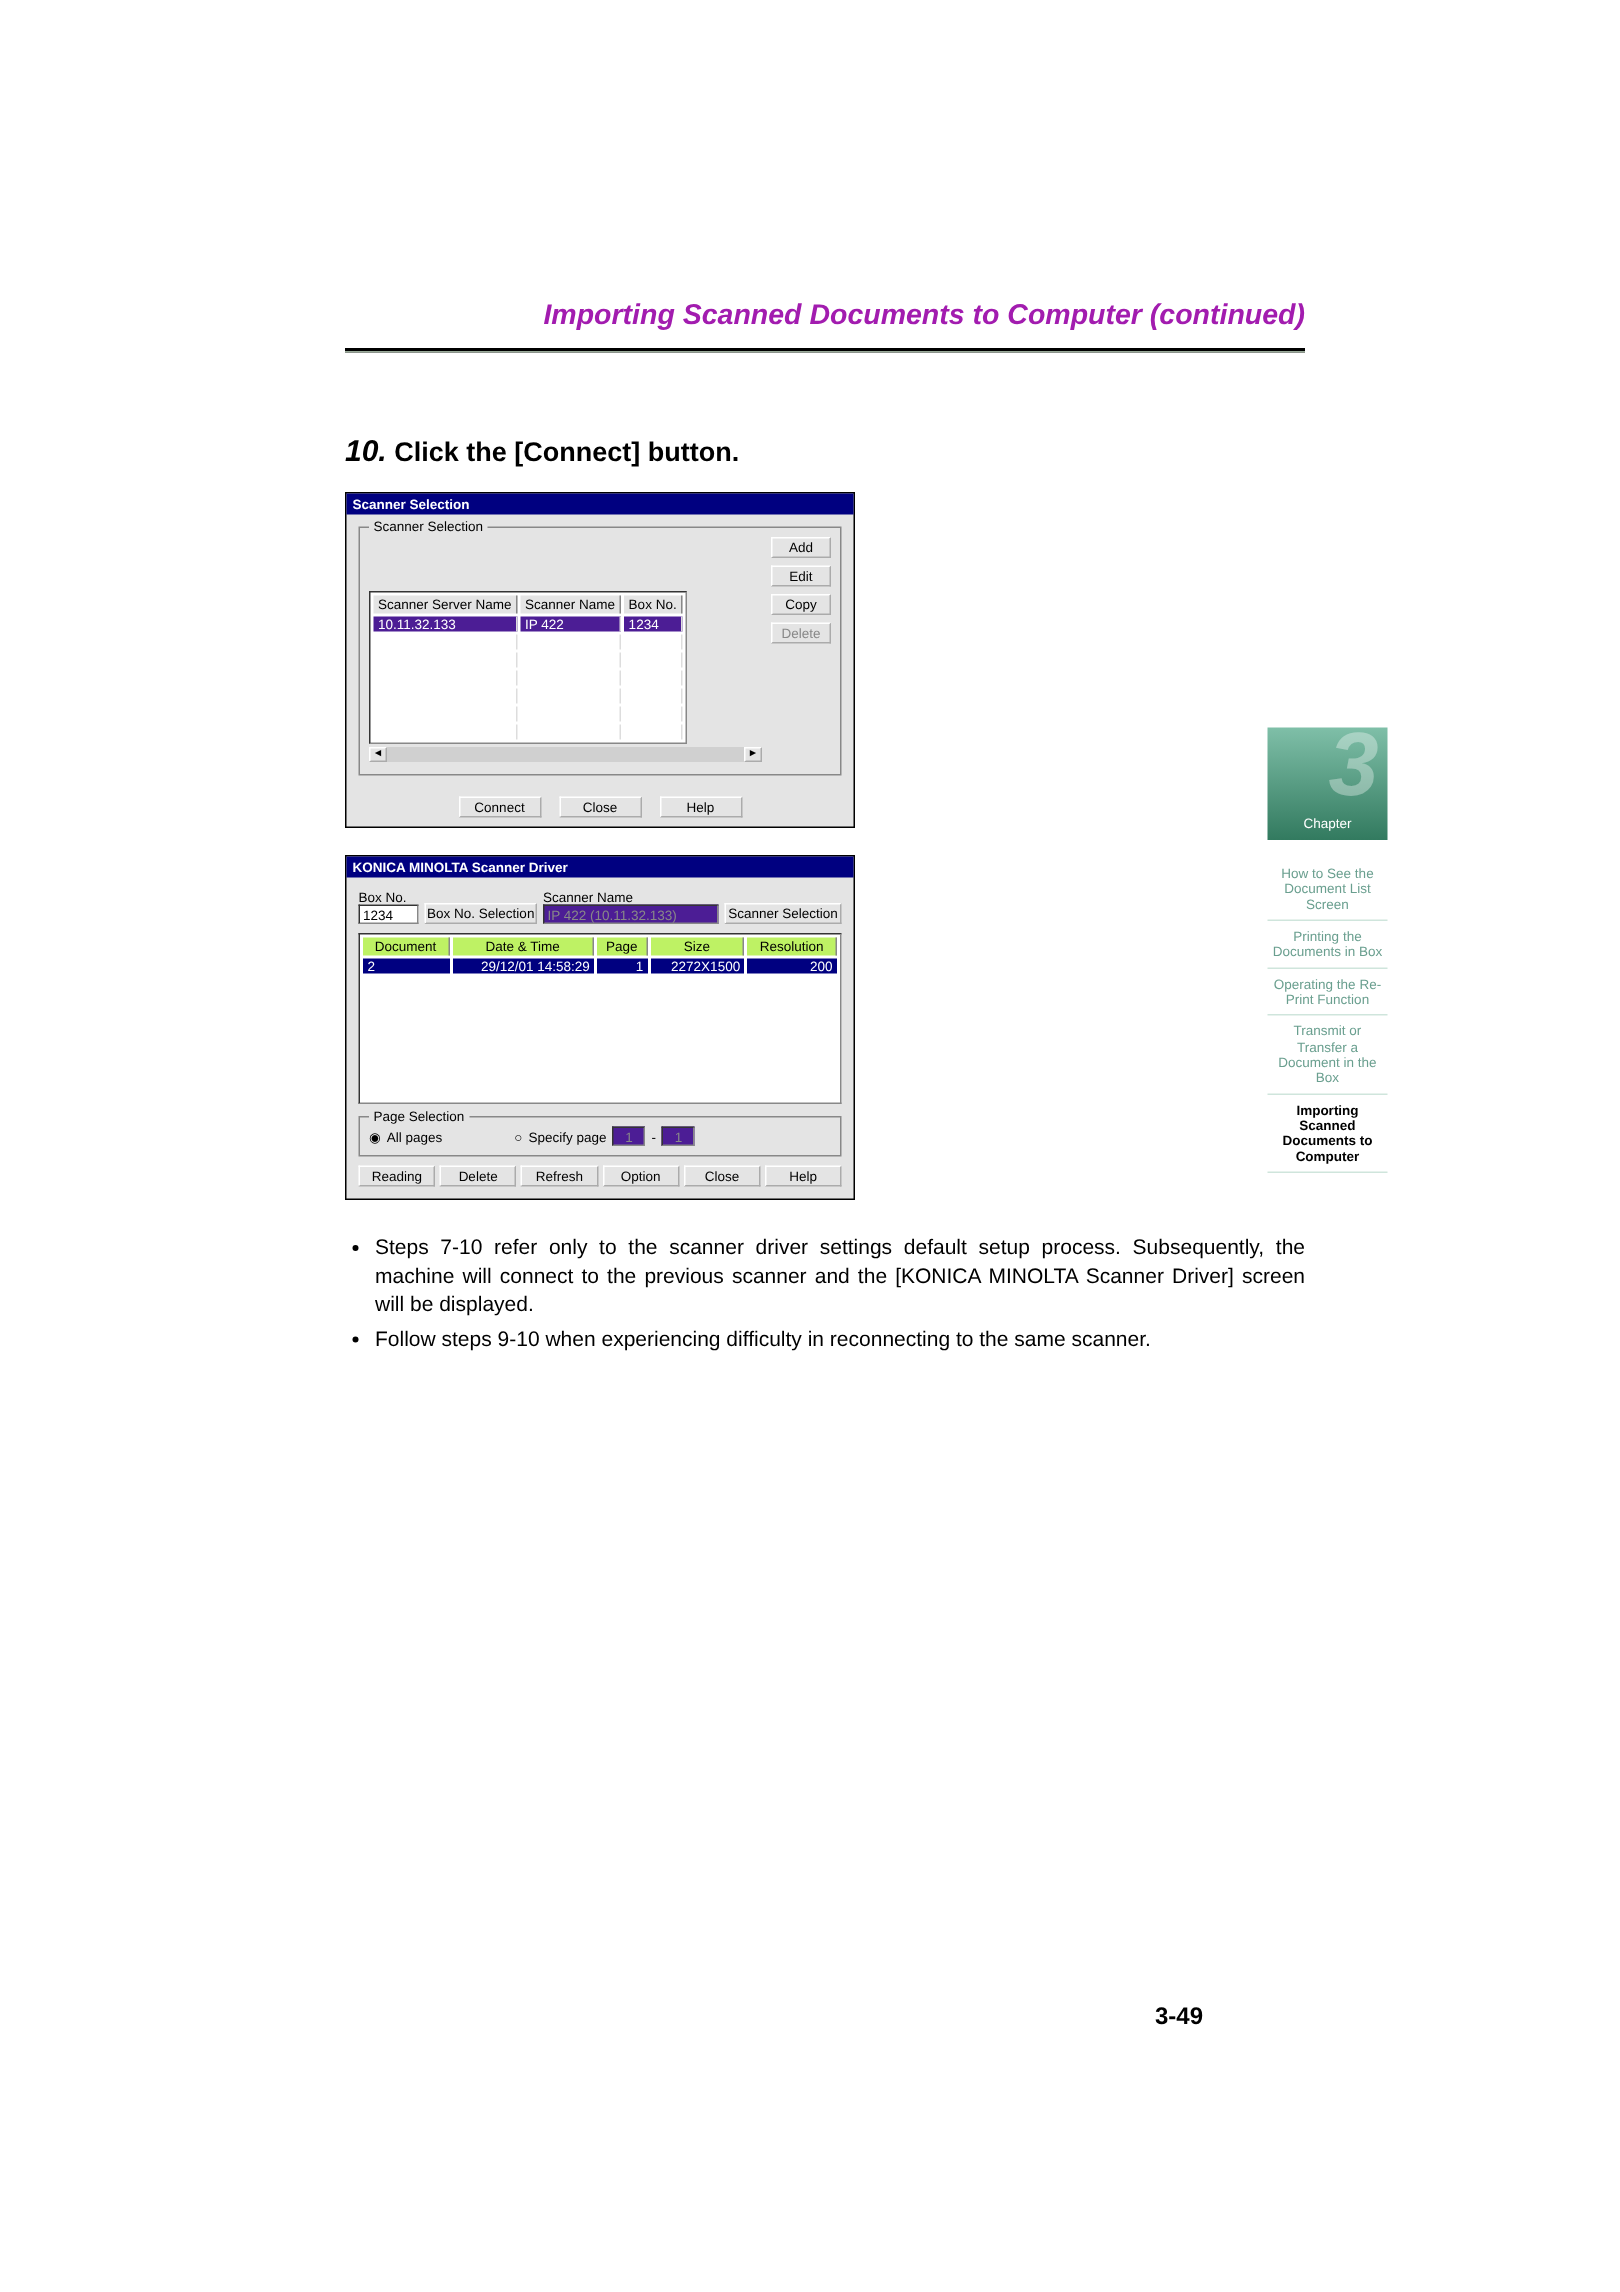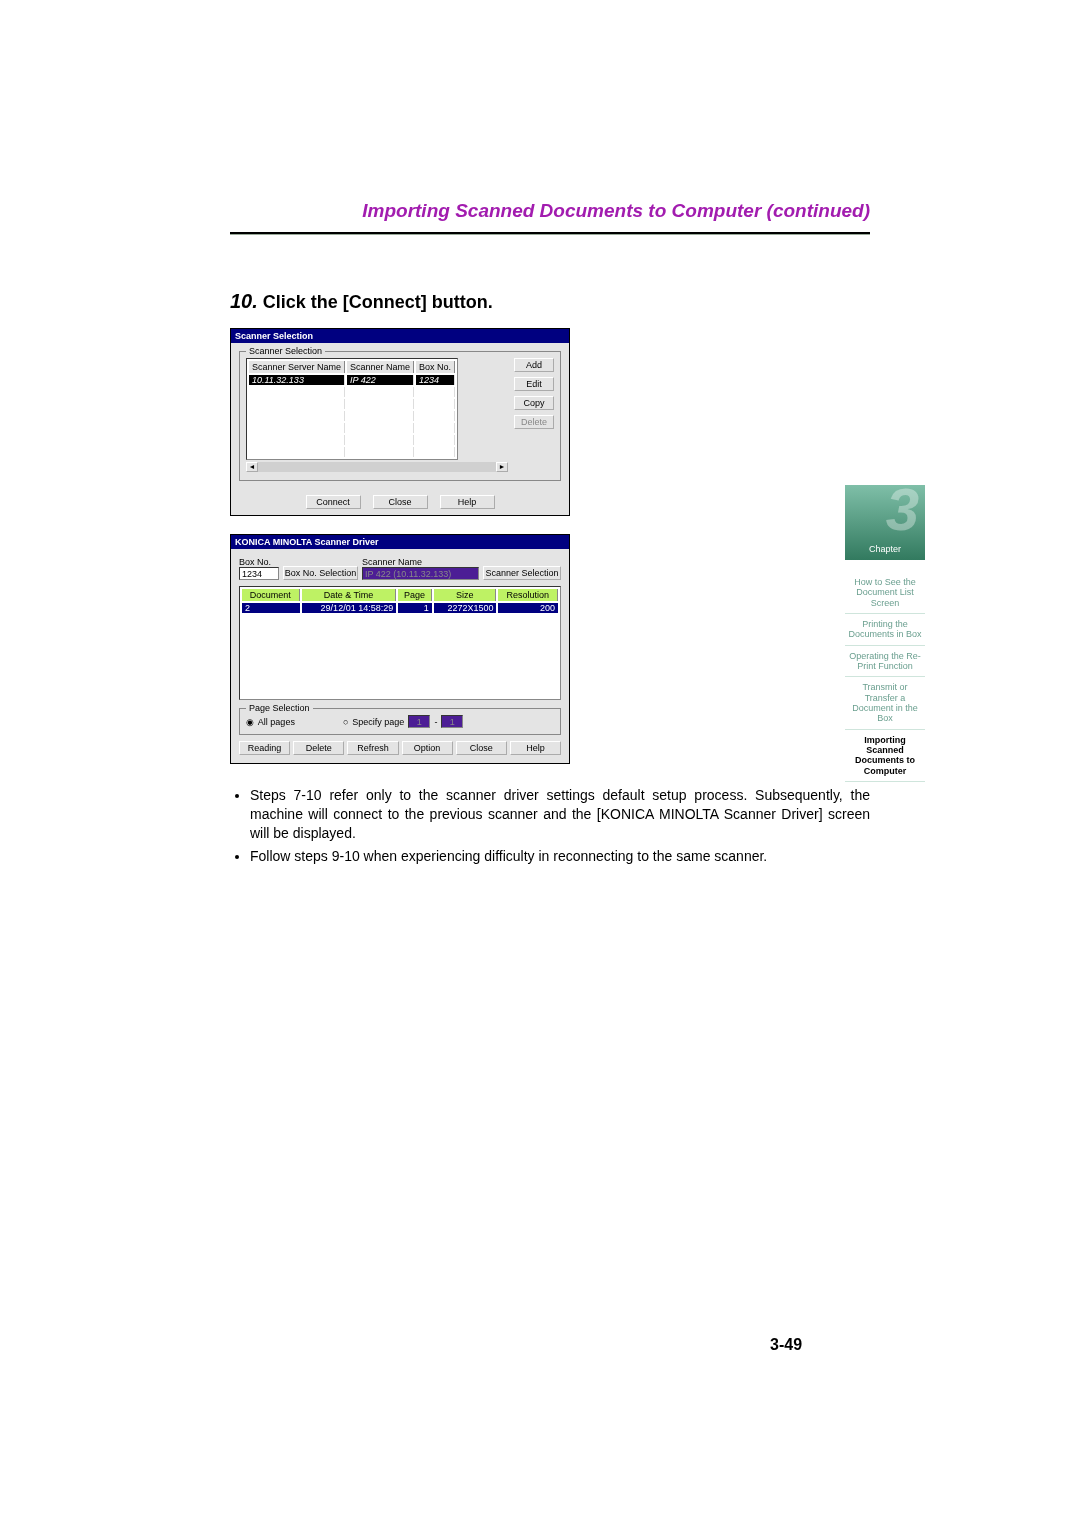--- a/index.html
+++ b/index.html
@@ -66,38 +66,38 @@
     background: #e4e4e4;
     padding: 0 3px;
     font-size: 9px;
   }
   .tablewrap { display: flex; gap: 6px; }
   .scannertable {
     border: 1px inset #888;
     background: #fff;
     flex: 1;
     font-size: 9px;
+    margin-top: 36px;
   }
   .scannertable th {
     background: #e4e4e4;
     border-right: 1px solid #888;
     font-weight: normal;
     padding: 1px 3px;
     text-align: left;
     white-space: nowrap;
   }
   .scannertable td {
     border-right: 1px solid #ddd;
     padding: 0 3px;
     height: 10px;
   }
   .scannertable tr.selected td {
-    background: #000000;
+    background: #4c1d95;
     color: #fff;
-    font-style: italic;
   }
   .btncol { display: flex; flex-direction: column; gap: 5px; width: 40px; }
   .winbtn {
     border: 1px outset #fff;
     background: #e4e4e4;
     font-size: 9px;
     padding: 1px 0;
     text-align: center;
     cursor: pointer;
   }

